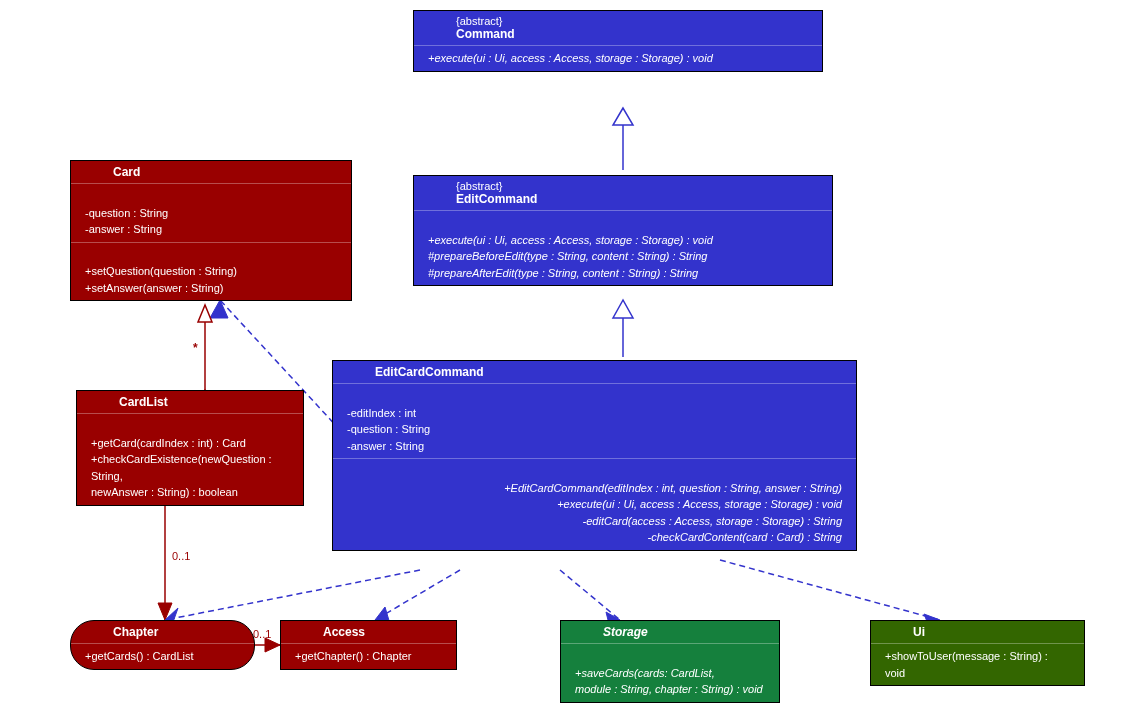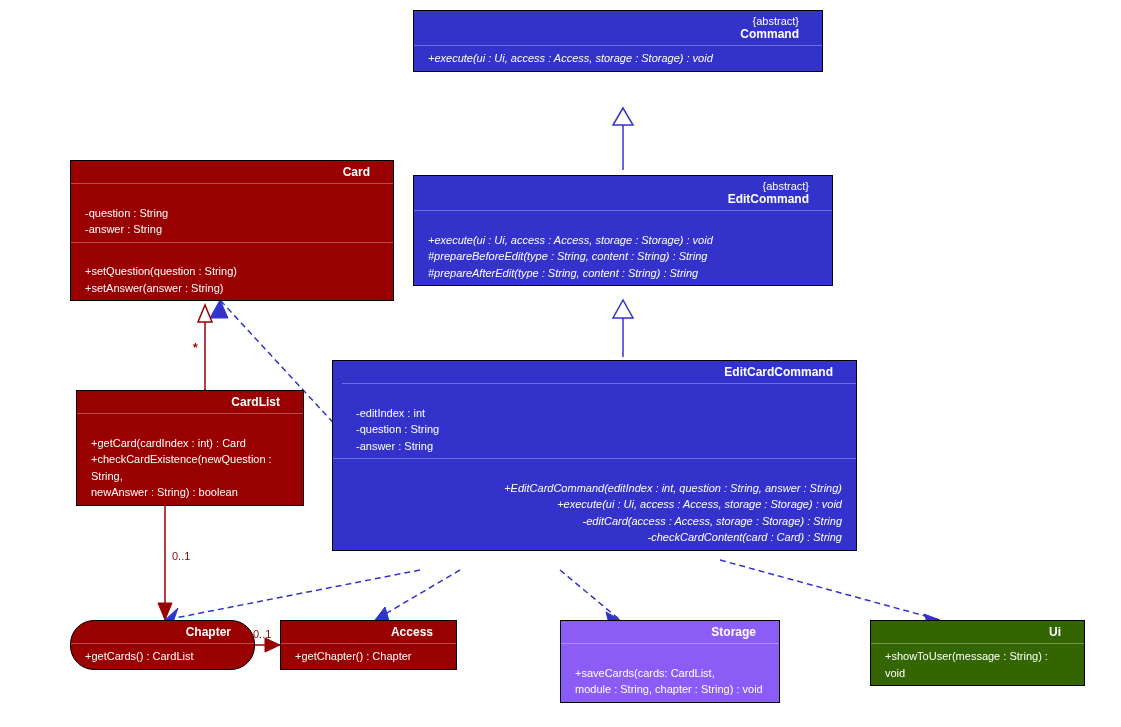--- a/index.html
+++ b/index.html
@@ -15,40 +15,41 @@
     .diagram-container {
       position: relative;
       width: 1121px;
       height: 727px;
     }
     .uml-class {
       position: absolute;
       border: 1px solid #000;
     }
     .uml-class .class-header {
-      text-align: right;
+      text-align: left;
       padding: 4px 23px;
       font-weight: bold;
       color: #ffffff;
+      margin-left: 19px;
     }
     .uml-class .class-section {
       padding: 4px 14px;
       color: #ffffff;
       border-top: 1px solid rgba(255,255,255,0.3);
       font-size: 11px;
       line-height: 1.5;
     }
     .abstract-label {
       font-weight: normal;
       font-size: 11px;
     }
     
     .bg-blue { background-color: #3333cc; }
     .bg-dark-red { background-color: #990000; }
-    .bg-olive { background-color: #8b5cf6; }
+    .bg-olive { background-color: #15803d; font-style: italic; }
     .bg-green { background-color: #336600; }
 
     svg.arrows {
       position: absolute;
       top: 0; left: 0;
       width: 1121px;
       height: 727px;
       pointer-events: none;
     }
   </style>
@@ -122,34 +123,34 @@
       <em>+execute(ui : Ui, access : Access, storage : Storage) : void
 #prepareBeforeEdit(type : String, content : String) : String
 #prepareAfterEdit(type : String, content : String) : String</em>
     </div>
   </div>
 
   <div class="uml-class bg-blue" style="left:332px; top:360px; width:525px;">
     <div class="class-header">
       <div>EditCardCommand</div>
     </div>
-    <div class="class-section" style="white-space: pre-line; margin-left: 9px;">
+    <div class="class-section" style="white-space: pre-line;">
       <span>-editIndex : int
 -question : String
 -answer : String</span>
     </div>
     <div class="class-section" style="white-space: pre-line; text-align: right;">
       <em>+EditCardCommand(editIndex : int, question : String, answer : String)
 +execute(ui : Ui, access : Access, storage : Storage) : void
 -editCard(access : Access, storage : Storage) : String
 -checkCardContent(card : Card) : String</em>
     </div>
   </div>
 
-  <div class="uml-class bg-dark-red" style="left:70px; top:160px; width:324px;">
+  <div class="uml-class bg-dark-red" style="left:70px; top:160px; width:282px;">
     <div class="class-header">
       <div>Card</div>
     </div>
     <div class="class-section" style="white-space: pre-line;">
       <span>-question : String
 -answer : String</span>
     </div>
     <div class="class-section" style="white-space: pre-line;">
       <span>+setQuestion(question : String)
 +setAnswer(answer : String)</span>

